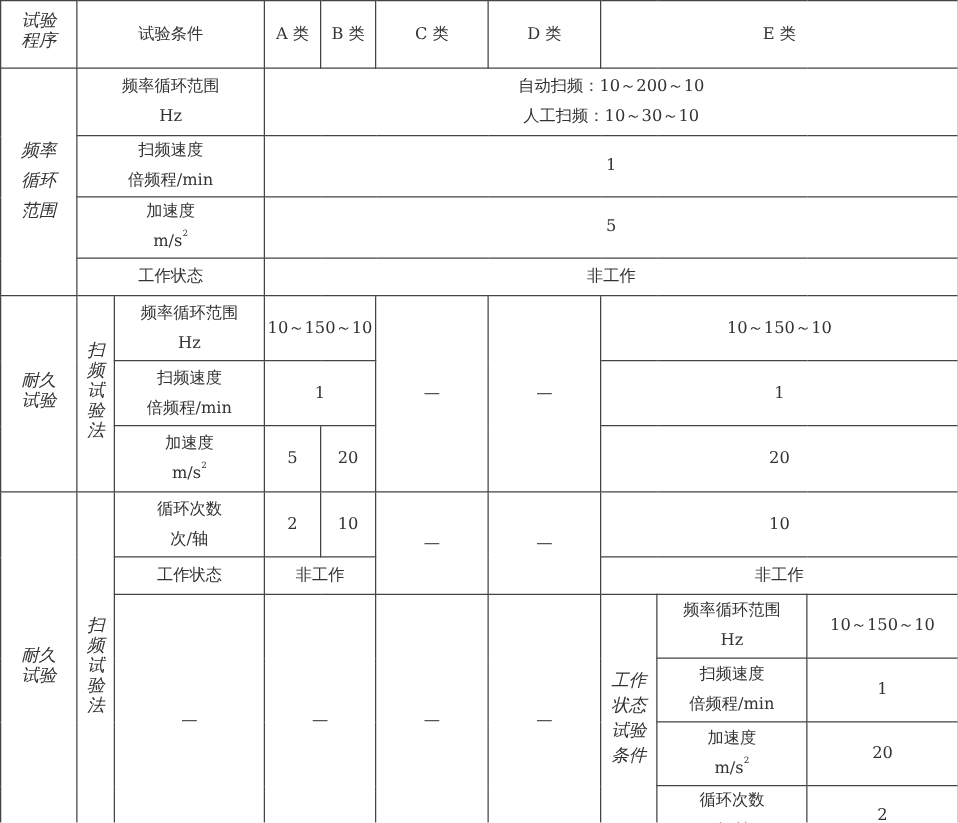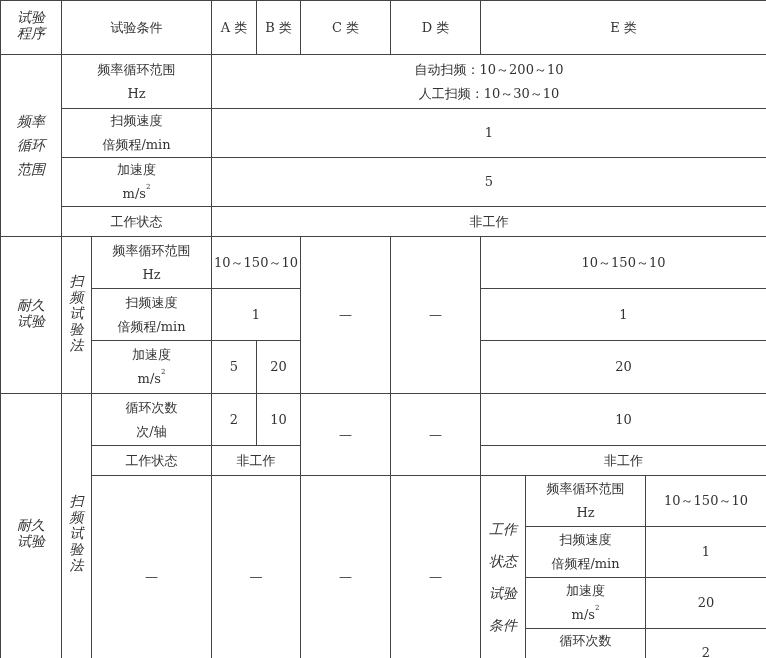--- a/index.html
+++ b/index.html
@@ -113,21 +113,21 @@
   <tr style="height:30px">
     <td>工作状态</td>
     <td colspan="2">非工作</td>
     <td colspan="3">非工作</td>
   </tr>
   <tr style="height:51px">
     <td rowspan="5">—</td>
     <td rowspan="5" colspan="2">—</td>
     <td rowspan="5">—</td>
     <td rowspan="5">—</td>
-    <td rowspan="5"><span class="vert" style="width:28px;line-height:32px">工作状态试验条件</span></td>
+    <td rowspan="5"><span class="vert" style="width:28px;line-height:20px">工作状态试验条件</span></td>
     <td>
           <div>频率循环范围</div>
           <div>Hz</div>
         </td>
     <td>10～150～10</td>
   </tr>
   <tr style="height:51px">
     <td>
           <div>扫频速度</div>
           <div>倍频程/min</div>

